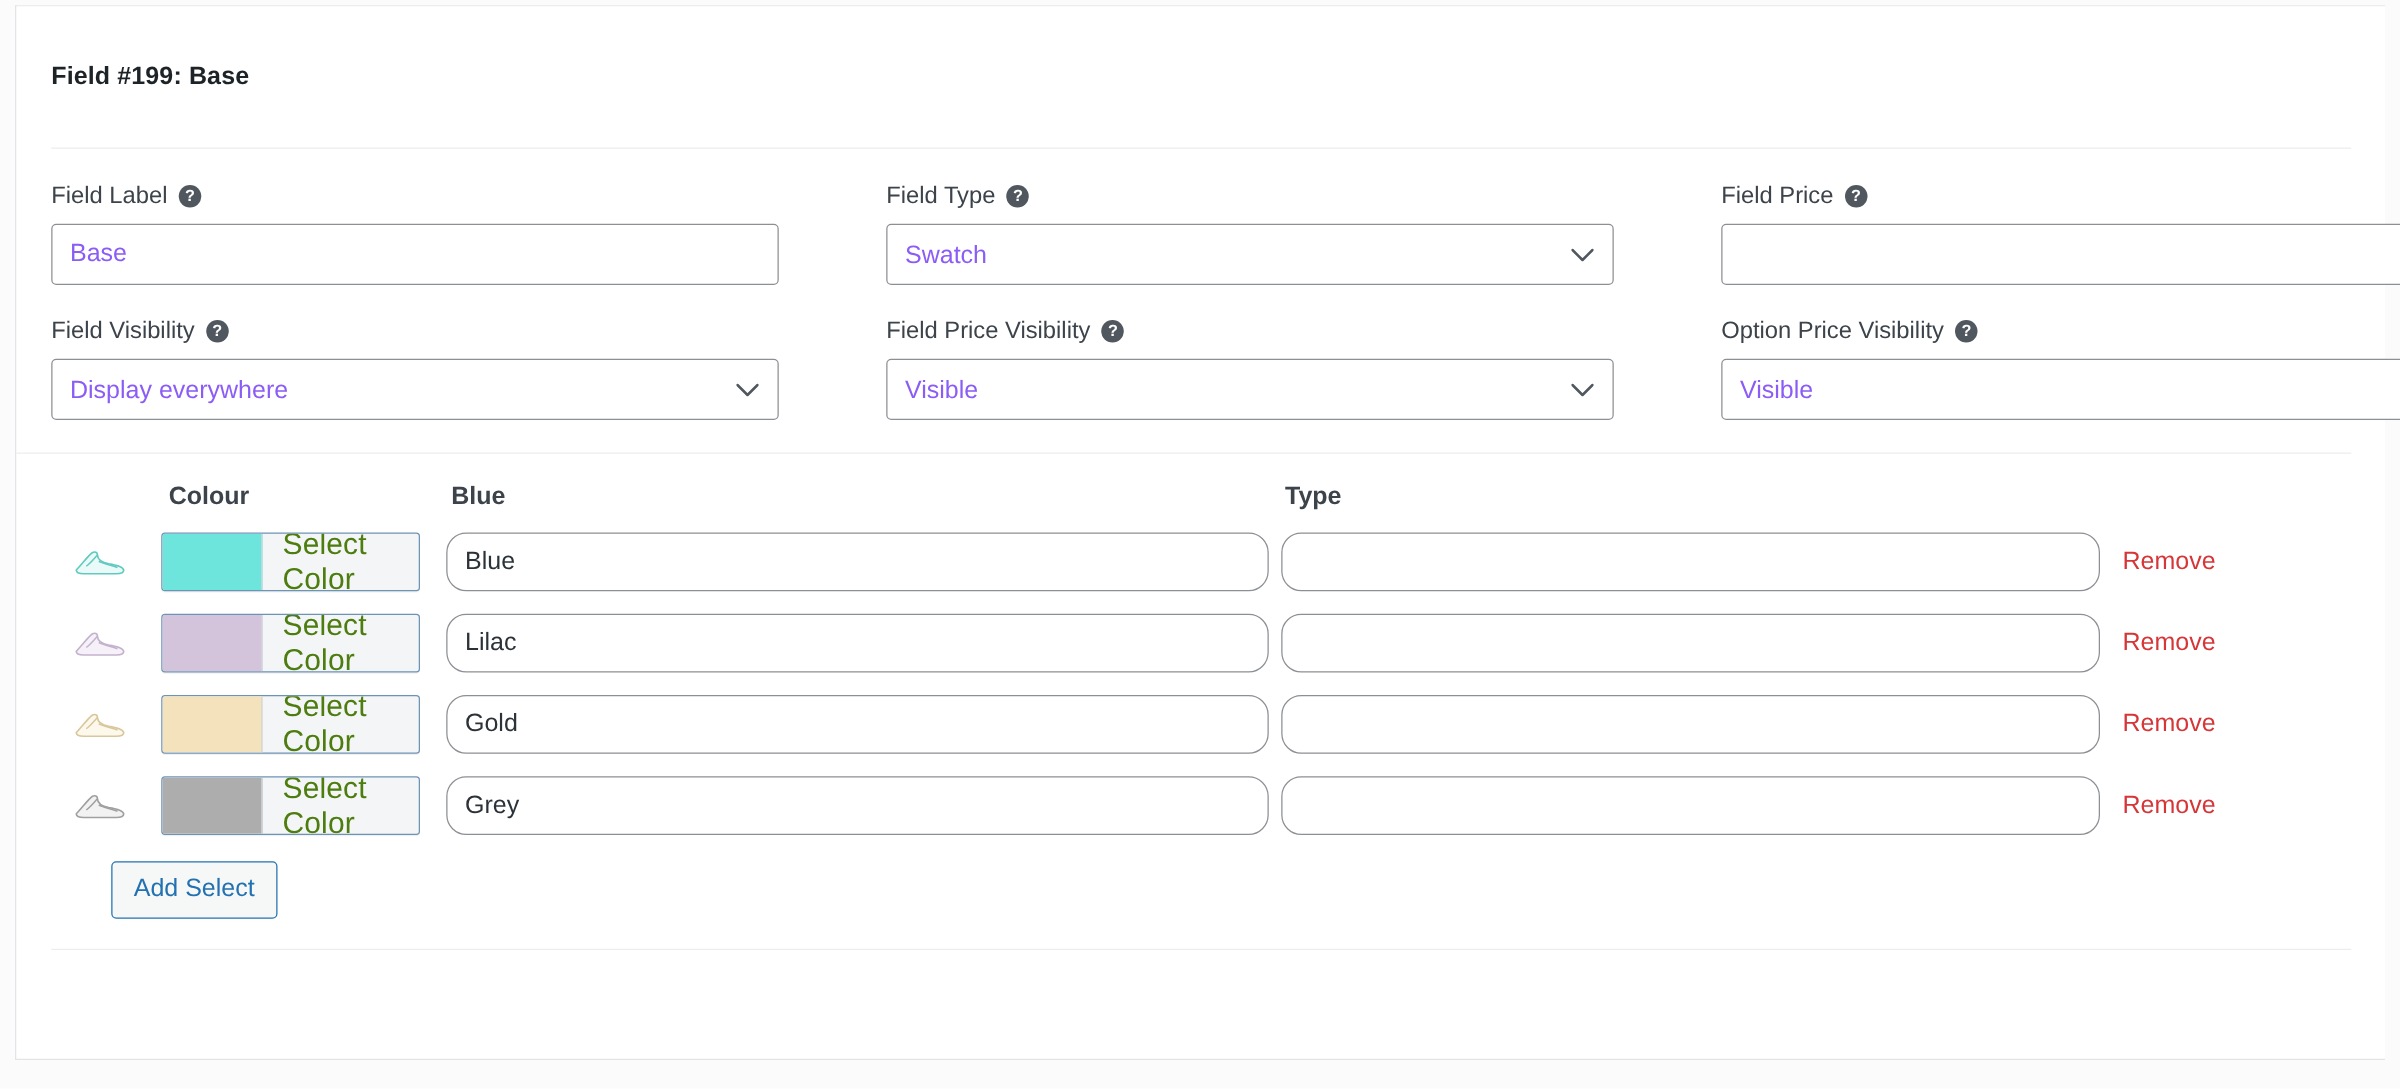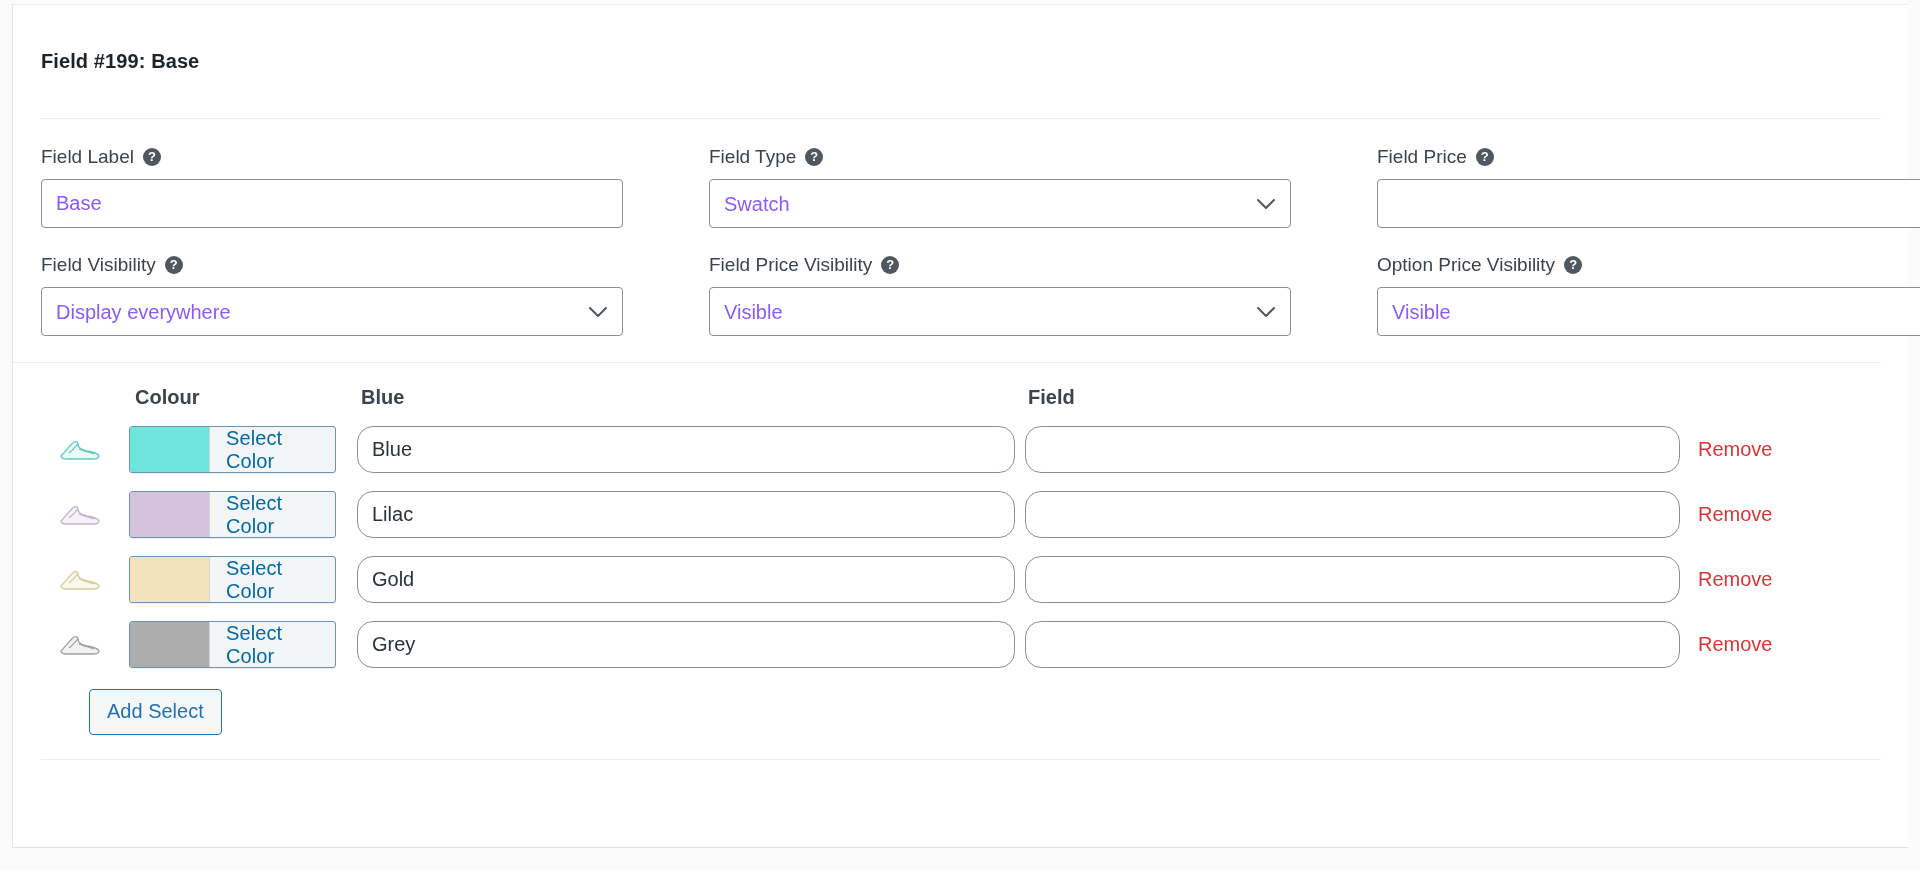--- a/index.html
+++ b/index.html
@@ -189,22 +189,22 @@
   .swatch-color {
     width: 79px;
     flex: 0 0 79px;
     border-right: 1px solid #cfd6db;
   }
   .swatch-text {
     flex: 1 1 auto;
     display: flex;
     align-items: center;
     justify-content: center;
-    font-size: 20px;
-    color: #0369a1;
+    font-size: 24px;
+    color: #4d7c0f;
     letter-spacing: 0.1px;
     margin-left: 16px;
   }
 
   .text-ctrl {
     height: 47px;
     border: 1px solid #8c8f94;
     border-radius: 16px;
     background: #ffffff;
     box-sizing: border-box;
@@ -352,21 +352,21 @@
 
       <div class="opt-head">
         <div class="col-thumb"></div>
         <div class="col-colour">
           <span class="head-txt">Colour</span>
         </div>
         <div class="col-label">
           <span class="head-txt">Blue</span>
         </div>
         <div class="col-price">
-          <span class="head-txt">Field</span>
+          <span class="head-txt">Type</span>
         </div>
         <div class="col-remove"></div>
       </div>
 
       <div class="opt-row">
         <div class="col-thumb">
           <svg class="thumb" viewBox="0 0 46 34">
             <path d="M4 23 C9 18 13 12 17 9 C19 8 21 9 21 11 C21 15 25 17 30 18 C36 19 41 20 42 23 C42 25 40 26 36 26 L10 26 C6 26 4 25 4 23 Z" fill="#e9faf8" stroke="#62c9c0" stroke-width="1.3" stroke-linejoin="round"></path>
             <path d="M12 20 C16 17 19 13 21 11" fill="none" stroke="#62c9c0" stroke-width="1.2"></path>
             <path d="M22 16 C26 18 32 19 37 21" fill="none" stroke="#62c9c0" stroke-width="1.2"></path>

